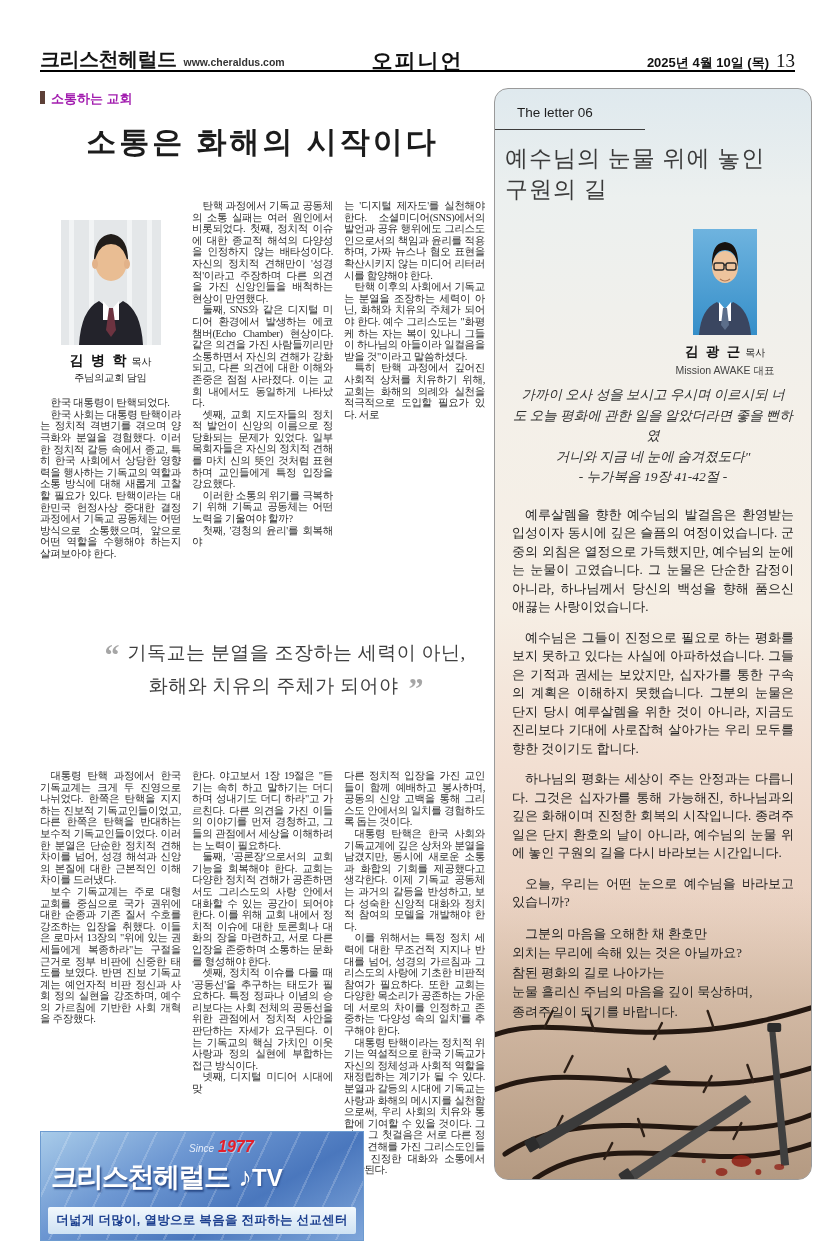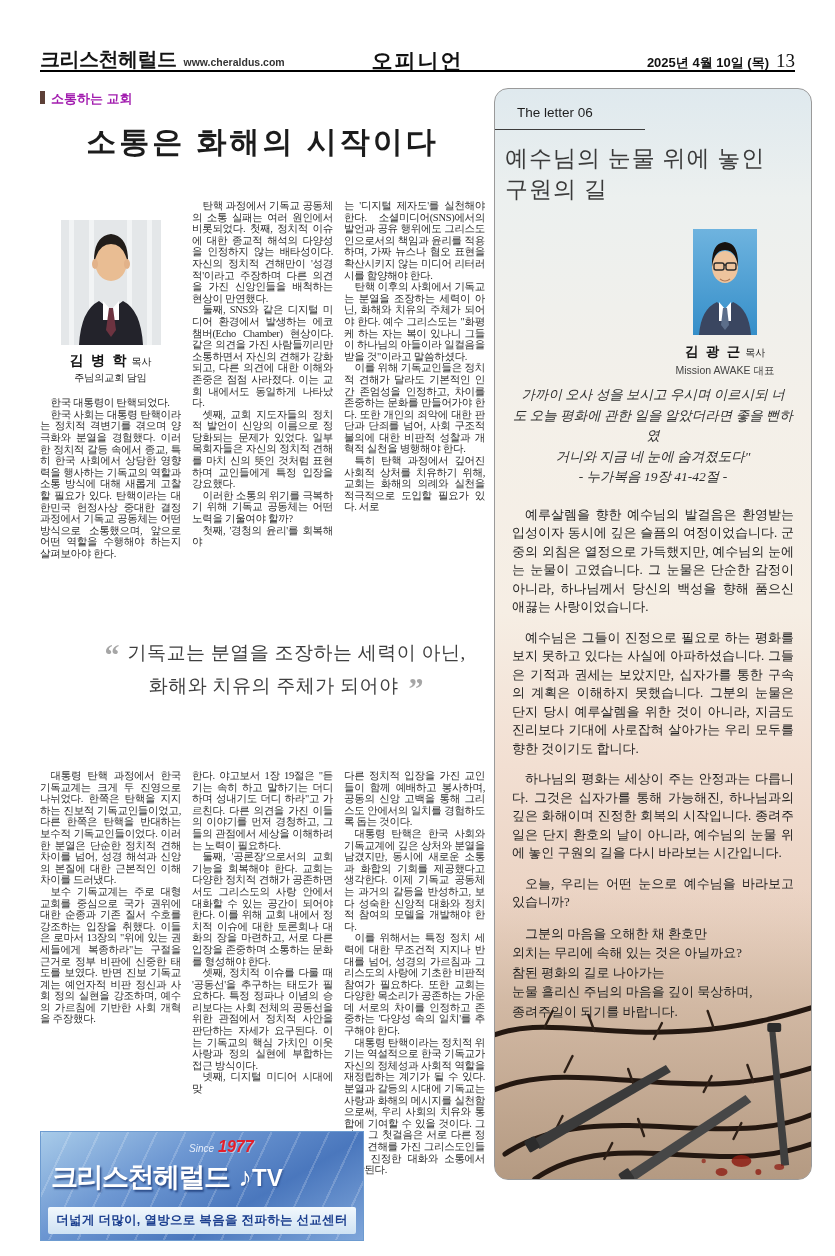--- a/index.html
+++ b/index.html
@@ -144,21 +144,20 @@
     <div class="col col2pad">
         <div class="para">탄핵 과정에서 기독교 공동체의 소통 실패는 여러 원인에서 비롯되었다. 첫째, 정치적 이슈에 대한 종교적 해석의 다양성을 인정하지 않는 배타성이다. 자신의 정치적 견해만이 '성경적'이라고 주장하며 다른 의견을 가진 신앙인들을 배척하는 현상이 만연했다.</div>
         <div class="para">둘째, SNS와 같은 디지털 미디어 환경에서 발생하는 에코 챔버(Echo Chamber) 현상이다. 같은 의견을 가진 사람들끼리만 소통하면서 자신의 견해가 강화되고, 다른 의견에 대한 이해와 존중은 점점 사라졌다. 이는 교회 내에서도 동일하게 나타났다.</div>
         <div class="para">셋째, 교회 지도자들의 정치적 발언이 신앙의 이름으로 정당화되는 문제가 있었다. 일부 목회자들은 자신의 정치적 견해를 마치 신의 뜻인 것처럼 표현하며 교인들에게 특정 입장을 강요했다.</div>
         <div class="para">이러한 소통의 위기를 극복하기 위해 기독교 공동체는 어떤 노력을 기울여야 할까?</div>
         <div class="para">첫째, '경청의 윤리'를 회복해야</div>
       </div>
     <div class="col col2pad cont">
         <div class="para">는 '디지털 제자도'를 실천해야 한다. 소셜미디어(SNS)에서의 발언과 공유 행위에도 그리스도인으로서의 책임과 윤리를 적용하며, 가짜 뉴스나 혐오 표현을 확산시키지 않는 미디어 리터러시를 함양해야 한다.</div>
         <div class="para">탄핵 이후의 사회에서 기독교는 분열을 조장하는 세력이 아닌, 화해와 치유의 주체가 되어야 한다. 예수 그리스도는 "화평케 하는 자는 복이 있나니 그들이 하나님의 아들이라 일컬음을 받을 것"이라고 말씀하셨다.</div>
-        <div class="para">이를 위해 기독교인들은 정치적 견해가 달라도 기본적인 인간 존엄성을 인정하고, 차이를 존중하는 문화를 만들어가야 한다. 또한 개인의 죄악에 대한 판단과 단죄를 넘어, 사회 구조적 불의에 대한 비판적 성찰과 개혁적 실천을 병행해야 한다.</div>
         <div class="para">특히 탄핵 과정에서 깊어진 사회적 상처를 치유하기 위해, 교회는 화해의 의례와 실천을 적극적으로 도입할 필요가 있다. 서로</div>
       </div>
   </div>
 
   <div class="pullquote">
     <div class="pq-line"><span class="pq-mark pq-open">“</span><span>기독교는 분열을 조장하는 세력이 아닌,</span></div>
     <div class="pq-line"><span>화해와 치유의 주체가 되어야</span><span class="pq-mark pq-close">”</span></div>
   </div>
 
   <div class="cols lower">

